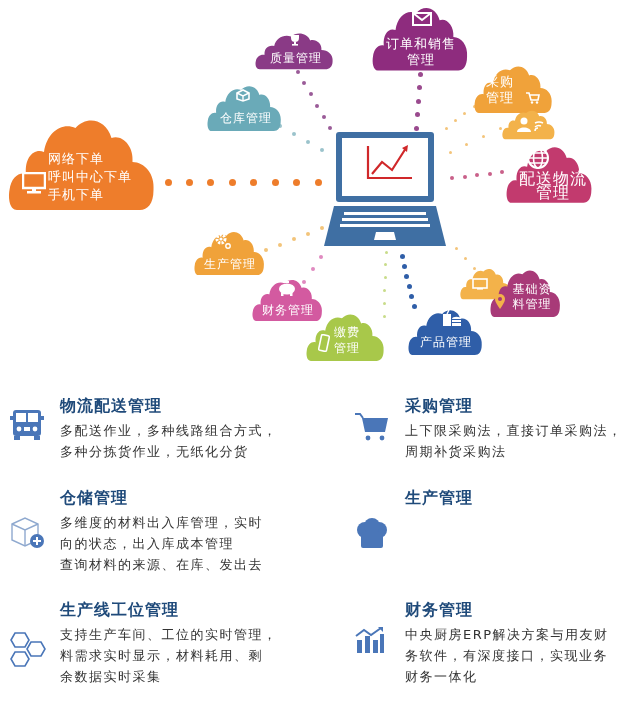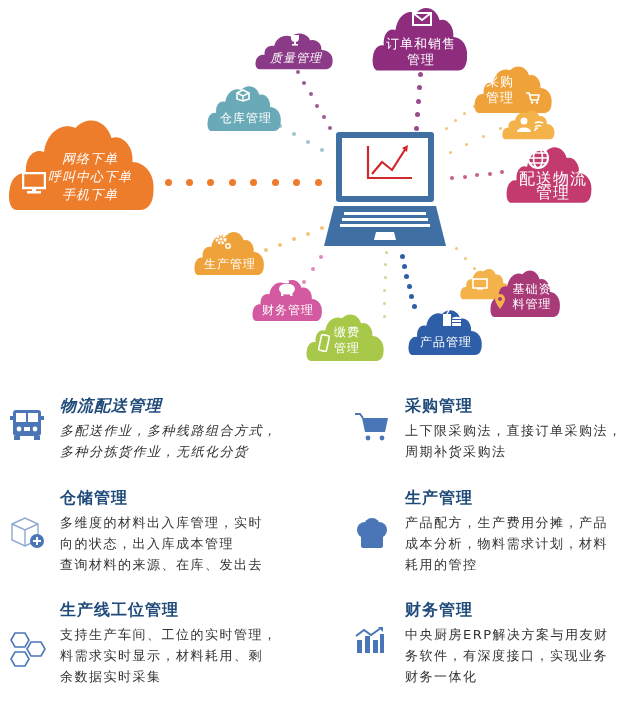--- a/index.html
+++ b/index.html
@@ -97,39 +97,39 @@
 
   <div class="cloud" style="left:8px;top:112px;width:150px;height:100px;">
     <svg class="shape" viewBox="0 0 200 100" preserveAspectRatio="none">
         <use href="#cloudpath" fill="#ee7d2b"></use>
       </svg>
     <svg class="ico" style="left:14px;top:60px" width="24" height="22" viewBox="0 0 24 22">
       <rect x="1" y="1" width="22" height="15" fill="none" stroke="#fff" stroke-width="2.5"></rect>
       <rect x="10" y="16" width="4" height="3" fill="#fff"></rect>
         <rect x="5" y="19" width="14" height="2.5" fill="#fff"></rect>
     </svg>
-    <div class="lbl" style="left:40px;top:38px;text-align:center;line-height:18px;font-style:italic;">
+    <div class="lbl" style="left:40px;top:38px;text-align:left;line-height:18px;">
       <div>网络下单</div>
       <div>呼叫中心下单</div>
       <div>手机下单</div>
     </div>
   </div>
 
   <div class="cloud" style="left:207px;top:82px;width:76px;height:50px;">
     <svg class="shape" viewBox="0 0 200 100" preserveAspectRatio="none">
         <use href="#cloudpath" fill="#6aaab8"></use>
       </svg>
     <svg class="ico" style="left:28px;top:6px" width="16" height="14" viewBox="0 0 16 14">
       <path d="M2,5 L8,2 L14,5 L14,11 L8,13 L2,11 Z" fill="none" stroke="#fff" stroke-width="1.6"></path>
         <path d="M2,5 L8,8 L14,5 M8,8 L8,13" stroke="#fff" stroke-width="1.4" fill="none"></path>
     </svg>
     <div class="lbl" style="left:4px;top:28px;width:70px;font-size:12px;font-family:Liberation Serif, serif;">仓库管理</div>
   </div>
 
-  <div class="cloud" style="left:255px;top:30px;width:80px;height:40px;font-style:italic;">
+  <div class="cloud" style="left:255px;top:30px;width:80px;height:40px;">
     <svg class="shape" viewBox="0 0 200 100" preserveAspectRatio="none">
         <use href="#cloudpath" fill="#8a3a86"></use>
       </svg>
     <svg class="ico" style="left:34px;top:4px" width="12" height="12" viewBox="0 0 12 12">
       <path d="M2,1 H10 V4 C10,7 8,8 6,8 C4,8 2,7 2,4 Z" fill="#fff"></path>
         <rect x="5" y="8" width="2" height="2" fill="#fff"></rect>
         <rect x="3" y="10" width="6" height="1.6" fill="#fff"></rect>
     </svg>
     <div class="lbl" style="left:6px;top:20px;width:70px;font-size:12px;">质量管理</div>
   </div>
@@ -274,21 +274,21 @@
     <path d="M14,76 H116 L126,116 H4 Z" fill="#3f6fa3"></path>
     <rect x="24" y="82" width="82" height="3" fill="#fff"></rect>
     <rect x="22" y="88" width="86" height="3" fill="#fff"></rect>
     <rect x="20" y="94" width="90" height="3" fill="#fff"></rect>
     <path d="M56,102 H74 L76,110 H54 Z" fill="#fff"></path>
   </svg>
 </div>
 
 <div class="features">
 
-  <div class="feat" style="left:10px;top:16px;width:320px;height:80px;font-style:italic;">
+  <div class="feat" style="left:10px;top:16px;width:320px;height:80px;">
     <svg class="ficon" style="top:12px" width="34" height="34" viewBox="0 0 34 34">
       <rect x="3" y="2" width="28" height="26" rx="3" fill="#4a76b8"></rect>
       <rect x="6" y="5" width="10" height="9" fill="#fff"></rect>
         <rect x="18" y="5" width="10" height="9" fill="#fff"></rect>
       <circle cx="9" cy="21" r="2.4" fill="#fff"></circle>
         <circle cx="25" cy="21" r="2.4" fill="#fff"></circle>
         <rect x="14" y="19" width="6" height="4" fill="#fff"></rect>
       <rect x="4" y="28" width="6" height="4" fill="#4a76b8"></rect>
         <rect x="24" y="28" width="6" height="4" fill="#4a76b8"></rect>
       <rect x="0" y="8" width="3" height="4" fill="#4a76b8"></rect>
@@ -331,25 +331,20 @@
   </div>
 
   <div class="feat" style="left:355px;top:108px;width:280px;height:100px;">
     <svg class="ficon" style="top:30px" width="34" height="32" viewBox="0 0 34 32">
       <circle cx="10" cy="12" r="8" fill="#4a76b8"></circle>
         <circle cx="24" cy="12" r="8" fill="#4a76b8"></circle>
         <circle cx="17" cy="8" r="8" fill="#4a76b8"></circle>
       <rect x="6" y="14" width="22" height="16" rx="2" fill="#4a76b8"></rect>
     </svg>
     <div class="ftitle">生产管理</div>
-    <div class="fdesc">
-      <div>产品配方，生产费用分摊，产品</div>
-      <div>成本分析，物料需求计划，材料</div>
-      <div>耗用的管控</div>
-    </div>
   </div>
 
   <div class="feat" style="left:10px;top:220px;width:320px;height:110px;">
     <svg class="ficon" style="top:30px" width="38" height="40" viewBox="0 0 38 40">
       <path d="M4,2 H14 L18,9 L14,16 H4 L0,9 Z" transform="translate(1,1)" fill="none" stroke="#4a76b8" stroke-width="1.6"></path>
       <path d="M4,2 H14 L18,9 L14,16 H4 L0,9 Z" transform="translate(17,10)" fill="none" stroke="#4a76b8" stroke-width="1.6"></path>
       <path d="M4,2 H14 L18,9 L14,16 H4 L0,9 Z" transform="translate(1,20)" fill="none" stroke="#4a76b8" stroke-width="1.6"></path>
     </svg>
     <div class="ftitle">生产线工位管理</div>
     <div class="fdesc">

